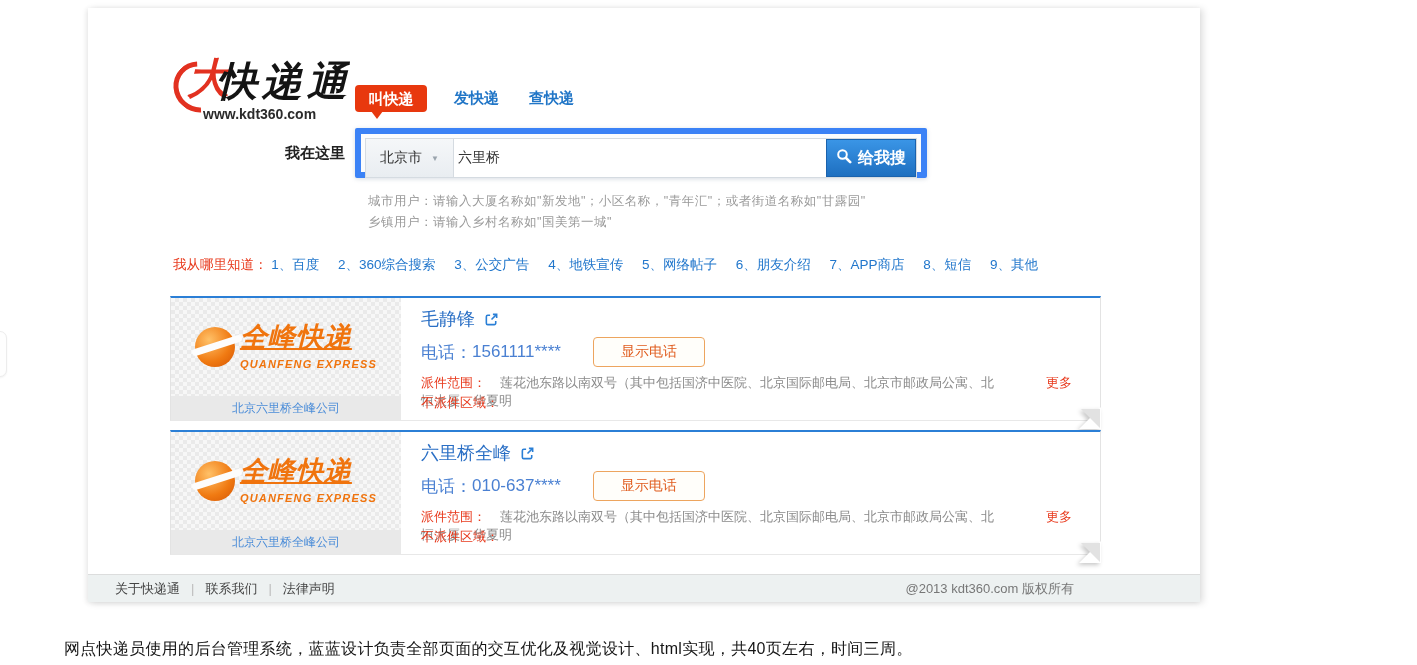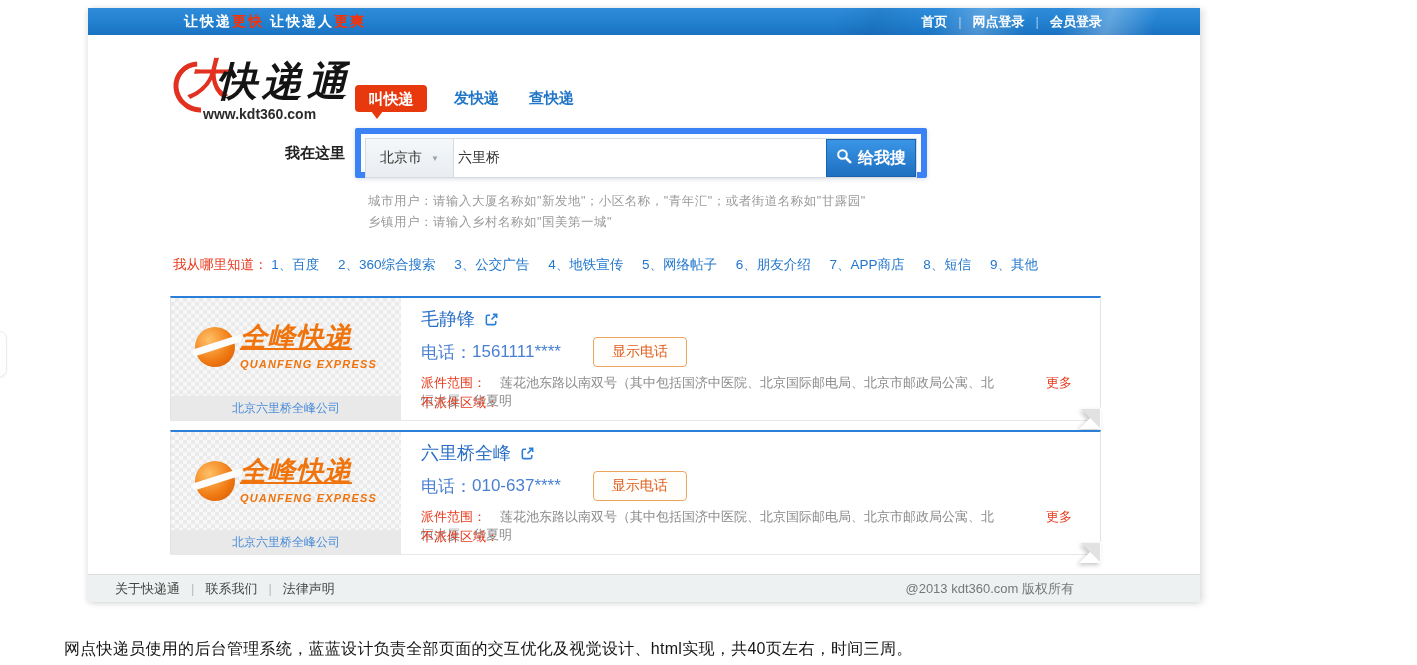--- a/index.html
+++ b/index.html
@@ -99,21 +99,21 @@
   .company-bar { position:absolute; left:0; bottom:0; width:230px; height:24px; background:#e9e9e9;
           color:#4a8cd8; font-size:12px; text-align:center; line-height:24px; cursor:pointer; }
 
   .card-body { position:absolute; left:250px; top:0; right:0; height:100%; }
   .result-name-row { position:absolute; left:0; top:9px; display:flex; align-items:center; gap:9px; }
   .result-name { font-size:18px; color:#2a6fc5; cursor:pointer; }
   .ext-icon { cursor:pointer; display:inline-flex; }
   .result-phone-row { position:absolute; left:0; top:39px; display:flex; align-items:center; }
   .phone-label, .phone-number { font-size:17px; color:#4a80d2; }
   .show-phone-btn { margin-left:32px; border:1px solid #eda55f; color:#e05c1e; background:#fffefa;
-          border-radius:4px; padding:5px 18px; font-size:14px; cursor:pointer;
+          border-radius:4px; padding:5px 27px; font-size:14px; cursor:pointer;
           font-family:"Liberation Sans",sans-serif; }
   .range-row { position:absolute; left:0; top:76px; font-size:13px; color:#8a8a8a; padding-right:95px; }
   .range-label { color:#e8391c; margin-right:14px; }
   .more-link { position:absolute; right:28px; top:76px; font-size:13px; color:#e8391c;
           text-decoration:none; cursor:pointer; }
   .norange-row { position:absolute; left:0; top:96px; font-size:13px; color:#8a8a8a; }
   .norange-label { color:#e8391c; }
 
   .curl { position:absolute; right:-1px; bottom:-9px; width:24px; height:24px; }
   .curl .fold { position:absolute; right:0; bottom:0; width:0; height:0;
@@ -133,29 +133,20 @@
   
   .edge-widget { position:absolute; left:-8px; top:331px; width:15px; height:46px; background:#fefefe;
           border:1px solid #ececec; border-radius:7px; box-shadow:0 1px 2px rgba(0,0,0,.05); }
   .caption { position:absolute; left:64px; top:639px; font-size:16px; color:#151515; letter-spacing:.3px; }
 </style>
 </head>
 <body>
 
 <div class="page">
 
-  <div class="topbar">
-    <div class="topbar-slogan">
-      <span>让快递</span><span class="red">更快</span>
-      <span>让快递人</span><span class="red">更爽</span>
-    </div>
-    <div class="topbar-links">
-      <a>首页</a><span class="sep">|</span><a>网点登录</a><span class="sep">|</span><a>会员登录</a>
-    </div>
-  </div>
 
   <div class="logo">
     <div class="logo-arc"></div>
     <div class="logo-glyph">大</div>
     <div class="logo-cn">快递通</div>
     <div class="logo-url">www.kdt360.com</div>
   </div>
 
   <div class="tab-active">叫快递</div>
   <a class="tab-link t2">发快递</a>

